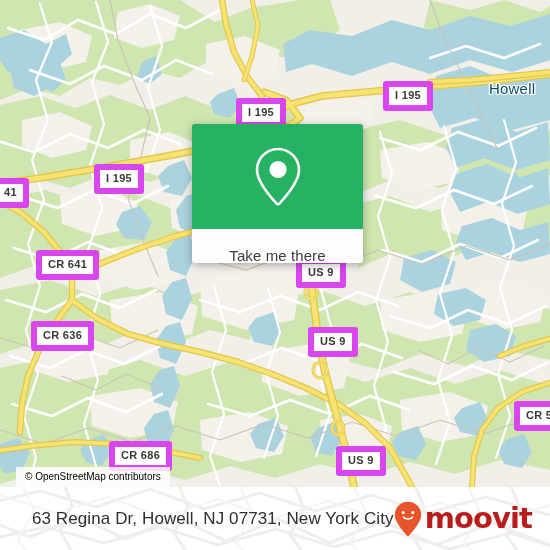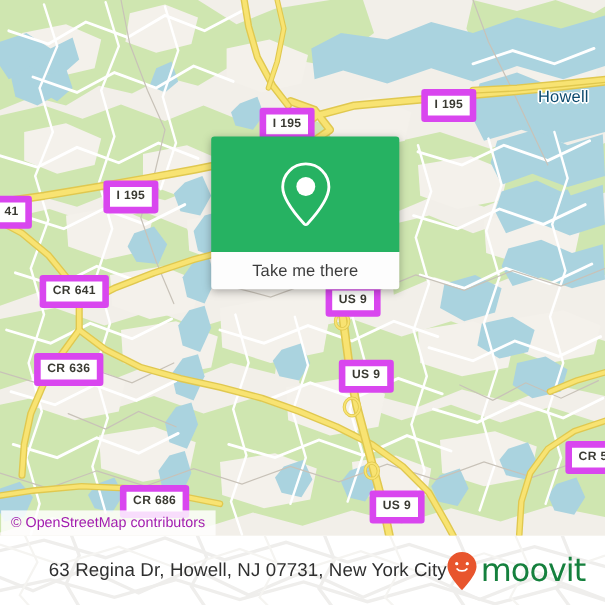--- a/index.html
+++ b/index.html
@@ -65,26 +65,26 @@
     text-shadow:
       -1.4px 0 #ffffff, 1.4px 0 #ffffff,
       0 -1.4px #ffffff, 0 1.4px #ffffff,
       -1px -1px #ffffff, 1px -1px #ffffff,
       -1px 1px #ffffff, 1px 1px #ffffff;
   }
 
   
   #osm-attrib {
     position: absolute;
-    left: 1px;
+    left: 16px;
     bottom: 0;
     background: rgba(255,255,255,0.82);
-    color: #a21caf;
-    font-family: "Liberation Sans", sans-serif;
-    font-size: 13px;
+    color: #000000;
+    font-family: "Liberation Sans", sans-serif;
+    font-size: 10px;
     padding: 4px 9px 5px 9px;
     white-space: nowrap;
     line-height: 1.1;
   }
 
   
   #popup {
     position: absolute;
     left: 192px;
     top: 124px;
@@ -101,21 +101,21 @@
     justify-content: center;
   }
   #popup-pin-icon {
     display: block;
   }
   #popup-white {
     background: #fdfdfd;
     border-radius: 0 0 3px 3px;
     height: 34px;
     display: flex;
-    align-items: center;
+    align-items: flex-end;
     justify-content: center;
   }
   #popup-label {
     color: #3c3c3c;
     font-family: "Liberation Sans", sans-serif;
     font-size: 15px;
     letter-spacing: 0.1px;
     line-height: 1;
   }
   #popup-tail {
@@ -164,24 +164,24 @@
     white-space: nowrap;
     line-height: 1;
   }
   #brand {
     display: flex;
     align-items: center;
     gap: 3px;
     white-space: nowrap;
   }
   #brand-wordmark {
-    color: #15803d;
+    color: #b91c1c;
     font-family: "DejaVu Sans", sans-serif;
     font-size: 29px;
-    font-weight: normal;
+    font-weight: bold;
     letter-spacing: -0.9px;
     line-height: 1;
   }
 </style>
 </head>
 <body>
 
 <div id="screen">
 
   <div id="map">

